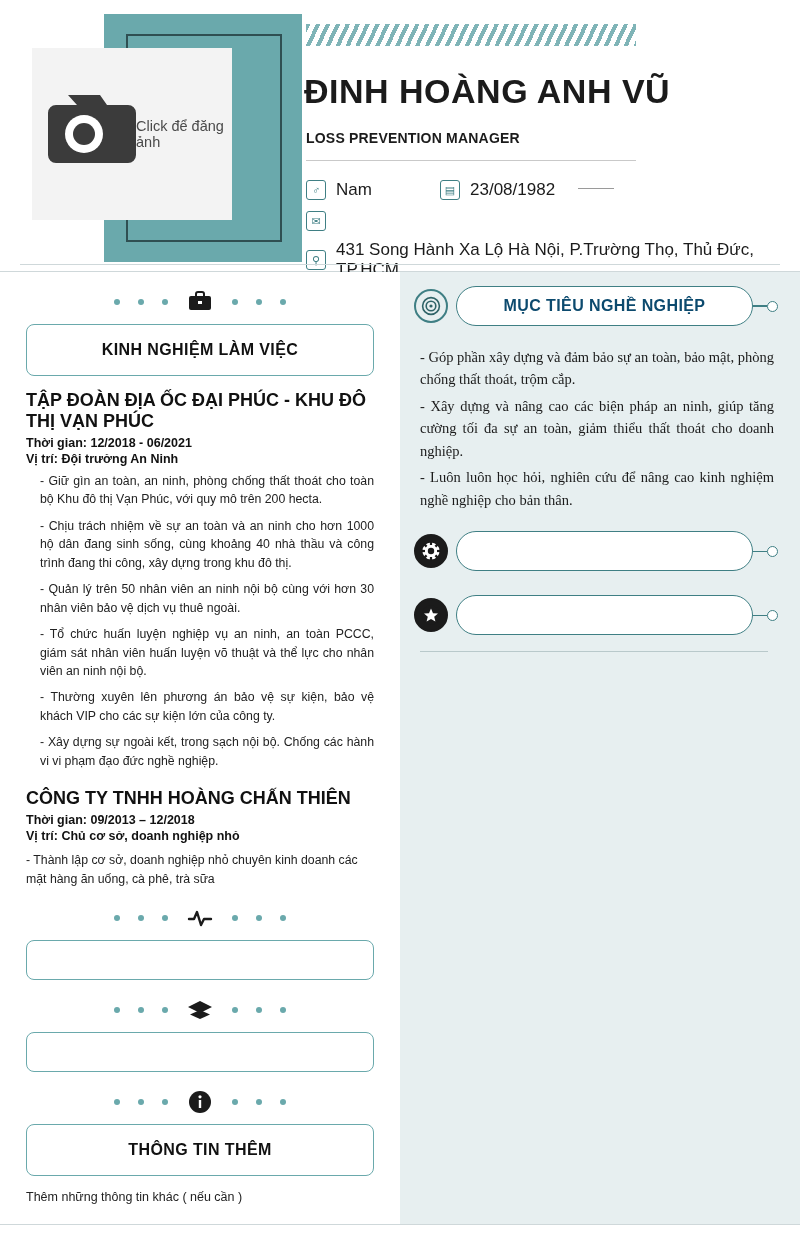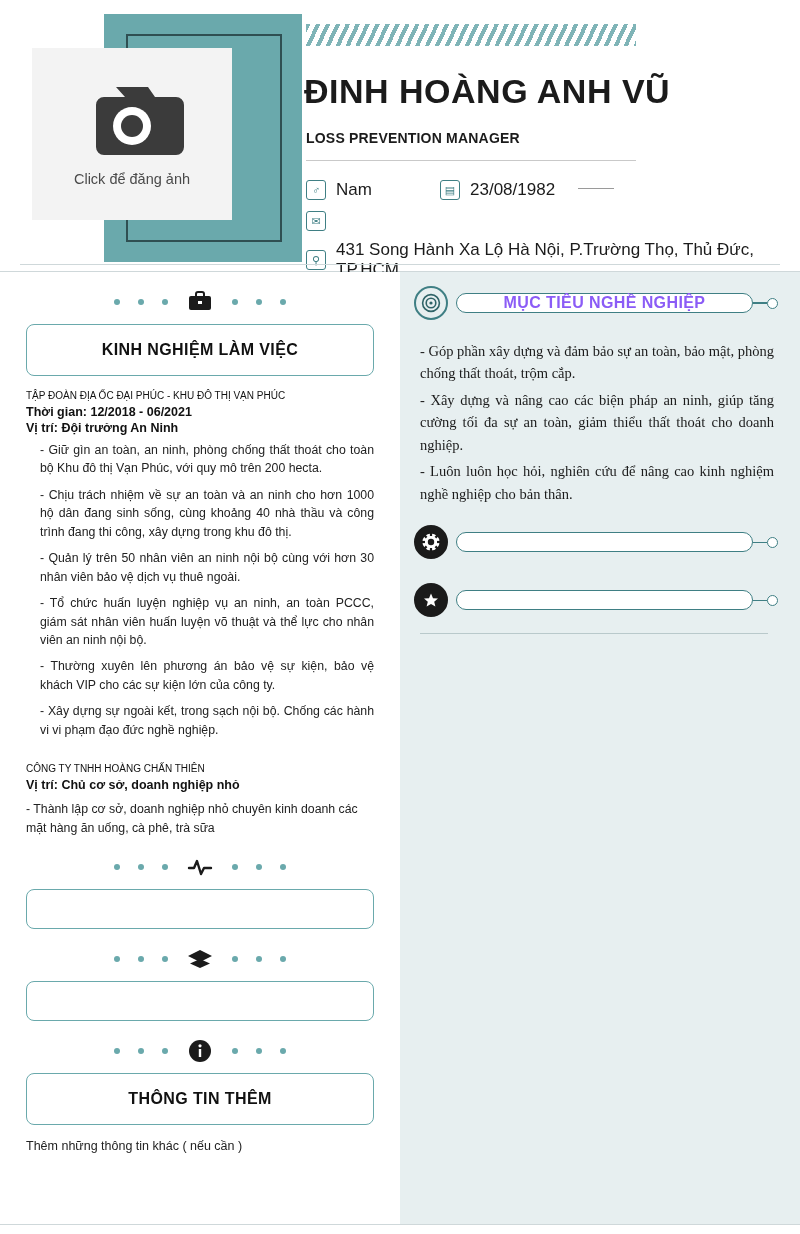--- a/index.html
+++ b/index.html
@@ -39,21 +39,21 @@
     left: 108px; top: 26px;
     width: 156px; height: 208px;
     border: 2px solid #2f4f52;
   }
   .photo-box {
     position: absolute;
     left: 14px; top: 40px;
     width: 200px; height: 172px;
     background: #f3f3f3;
     display: flex;
-    flex-direction: column;
+    flex-direction: row;
     align-items: center;
     justify-content: center;
   }
   .camera-icon { margin-bottom: 10px; }
   .photo-label {
     font-size: 14.5px;
     color: #4a4a4a;
   }
 
   .hatch {
@@ -163,24 +163,24 @@
     justify-content: center;
     font-weight: bold;
     font-size: 16px;
     color: #111;
     letter-spacing: 0.4px;
     margin-bottom: 14px;
   }
   .pill-empty { height: 40px; margin-bottom: 6px; }
 
   .job-title {
-    font-size: 10px;
-    font-weight: normal;
+    font-size: 18px;
+    font-weight: bold;
     color: #111;
-    margin: 10px 0 4px;
+    margin: 4px 0 4px;
   }
   .job-meta {
     font-size: 12.5px;
     font-weight: bold;
     color: #111;
     margin: 2px 0;
   }
   .bullets { margin: 6px 0 0 0; }
   .bullet {
     font-size: 12.3px;
@@ -221,25 +221,25 @@
   .circ-icon.dark {
     background: #1b1b1b;
     border-color: #1b1b1b;
     color: #ffffff;
   }
   .goal-pill {
     flex: 1;
     border: 1.4px solid #3f7f84;
     border-radius: 20px;
     background: #ffffff;
-    height: 20px;
+    height: 40px;
     display: flex; align-items: center; justify-content: center;
     font-weight: bold;
     font-size: 16px;
-    color: #8b5cf6;
+    color: #0c4a6e;
     letter-spacing: 0.4px;
   }
   .goal-pill.blank { font-size: 0; }
   .connector {
     display: flex; align-items: center; flex: none;
   }
   .conn-line { width: 14px; height: 1.4px; background: #3f7f84; }
   .conn-dot {
     width: 11px; height: 11px; border-radius: 50%;
     border: 1.8px solid #3f7f84; background: #fff;
@@ -355,20 +355,21 @@
           <div class="bullet">- Tổ chức huấn luyện nghiệp vụ an ninh, an toàn PCCC, giám sát nhân viên huấn luyện võ thuật và thể lực cho nhân viên an ninh nội bộ.</div>
           <div class="bullet">- Thường xuyên lên phương án bảo vệ sự kiện, bảo vệ khách VIP cho các sự kiện lớn của công ty.</div>
           <div class="bullet">- Xây dựng sự ngoài kết, trong sạch nội bộ. Chống các hành vi vi phạm đạo đức nghề nghiệp.</div>
         </div>
       </div>
 
       <div style="height:6px"></div>
 
       <div>
         <div class="job-title">CÔNG TY TNHH HOÀNG CHẤN THIÊN</div>
+        <div class="job-meta">Thời gian: 09/2013 – 12/2018</div>
         <div class="job-meta">Vị trí: Chủ cơ sở, doanh nghiệp nhỏ</div>
         <div class="note-text">- Thành lập cơ sở, doanh nghiệp nhỏ chuyên kinh doanh các mặt hàng ăn uống, cà phê, trà sữa</div>
       </div>
 
       <div class="dots-head">
         <span class="dot"></span>
         <span class="dot"></span>
         <span class="dot"></span>
         <span class="head-icon">
           <svg width="26" height="20" viewBox="0 0 26 20">

